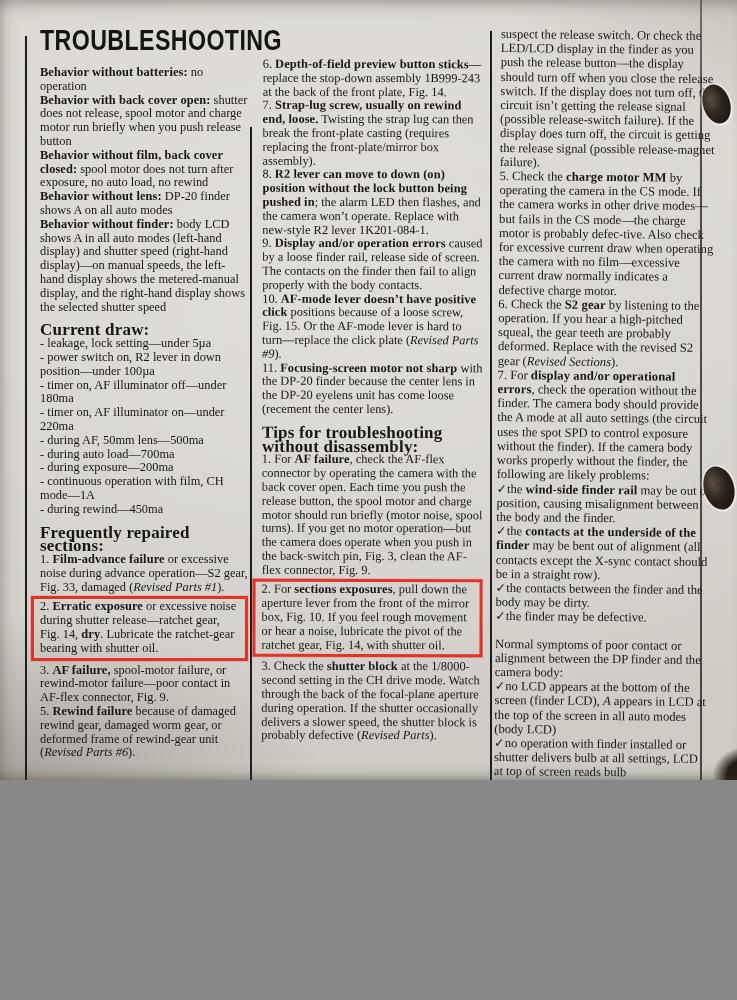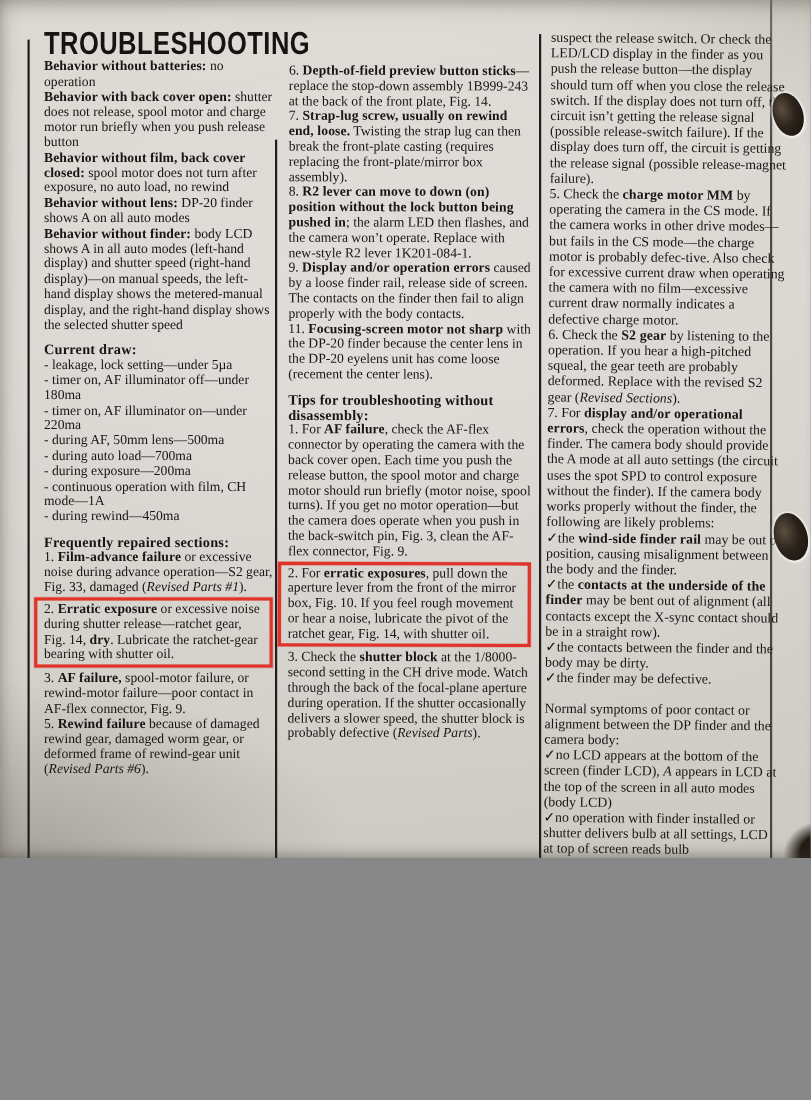--- a/index.html
+++ b/index.html
@@ -28,25 +28,25 @@
   .hole-light{background:radial-gradient(ellipse at 40% 50%, #ddd8cf 55%, #c9c3b8 100%);
     box-shadow:inset -8px -2px 6px -2px #1a130c, 0 1px 2px rgba(90,84,70,.6);}
   .rule{position:absolute;background:#1f1e1c;width:2px;}
   .title{
     position:absolute;left:40px;top:24px;margin:0;
     font-family:"Liberation Sans","DejaVu Sans",sans-serif;font-weight:bold;
     font-size:29px;letter-spacing:.5px;transform:scaleX(.8);transform-origin:left top;
     color:#161412;white-space:nowrap;
   }
   .col{position:absolute;font-size:12.4px;line-height:13.8px;text-align:left;}
-  .col1{left:40px;top:54px;width:208px;}
+  .col1{left:40px;top:66px;width:208px;}
   .col2{left:262px;top:58px;width:221px;transform:rotate(.12deg);}
   .col3{left:501px;top:27px;width:216px;font-size:12.6px;line-height:14.2px;transform:rotate(.55deg);transform-origin:left top;}
   .blk{margin:0;}
-  .blk.h{font-weight:bold;font-size:13px;margin-top:9px;letter-spacing:.2px;}
+  .blk.h{font-weight:bold;font-size:17px;margin-top:9px;letter-spacing:.2px;}
   .blk.gap{margin-top:13px;}
   .blk b{letter-spacing:.1px;}
   .boxed{border:3px solid var(--red,#e0332a);margin:2px 0 3px -9px;padding:1px 4px 2px 6px;
     box-shadow:0 0 0 .5px rgba(224,51,42,.35);}
   .footer{
     position:absolute;left:7px;top:950px;
     font-family:"Liberation Sans","DejaVu Sans",sans-serif;font-weight:bold;
     font-size:15.5px;letter-spacing:-.2px;transform:scaleX(.97);transform-origin:left top;color:#121110;
   }
 </style>
@@ -62,42 +62,44 @@
   <h1 class="title">TROUBLESHOOTING</h1>
 
   <div class="col col1">
       <div class="blk p"><b>Behavior without batteries:</b> no operation</div>
       <div class="blk p"><b>Behavior with back cover open:</b> shutter does not release, spool motor and charge motor run briefly when you push release button</div>
       <div class="blk p"><b>Behavior without film, back cover closed:</b> spool motor does not turn after exposure, no auto load, no rewind</div>
       <div class="blk p"><b>Behavior without lens:</b> DP-20 finder shows A on all auto modes</div>
       <div class="blk p"><b>Behavior without finder:</b> body LCD shows A in all auto modes (left-hand display) and shutter speed (right-hand display)—on manual speeds, the left-hand display shows the metered-manual display, and the right-hand display shows the selected shutter speed</div>
       <div class="blk h">Current draw:</div>
       <div class="blk p">- leakage, lock setting—under 5µa</div>
+      <div class="blk p">- power switch on, R2 lever in down position—under 100µa</div>
       <div class="blk p">- timer on, AF illuminator off—under 180ma</div>
       <div class="blk p">- timer on, AF illuminator on—under 220ma</div>
       <div class="blk p">- during AF, 50mm lens—500ma</div>
       <div class="blk p">- during auto load—700ma</div>
       <div class="blk p">- during exposure—200ma</div>
       <div class="blk p">- continuous operation with film, CH mode—1A</div>
       <div class="blk p">- during rewind—450ma</div>
       <div class="blk h">Frequently repaired sections:</div>
       <div class="blk p">1. <b>Film-advance failure</b> or excessive noise during advance operation—S2 gear, Fig. 33, damaged (<i>Revised Parts #1</i>).</div>
       <div class="blk p boxed">2. <b>Erratic exposure</b> or excessive noise during shutter release—ratchet gear, Fig. 14, <b>dry</b>. Lubricate the ratchet-gear bearing with shutter oil.</div>
       <div class="blk p">3. <b>AF failure,</b> spool-motor failure, or rewind-motor failure—poor contact in AF-flex connector, Fig. 9.</div>
       <div class="blk p">5. <b>Rewind failure</b> because of damaged rewind gear, damaged worm gear, or deformed frame of rewind-gear unit (<i>Revised Parts #6</i>).</div>
     </div>
   <div class="col col2">
       <div class="blk p">6. <b>Depth-of-field preview button sticks</b>—replace the stop-down assembly 1B999-243 at the back of the front plate, Fig. 14.</div>
       <div class="blk p">7. <b>Strap-lug screw, usually on rewind end, loose.</b> Twisting the strap lug can then break the front-plate casting (requires replacing the front-plate/mirror box assembly).</div>
       <div class="blk p">8. <b>R2 lever can move to down (on) position without the lock button being pushed in</b>; the alarm LED then flashes, and the camera won’t operate. Replace with new-style R2 lever 1K201-084-1.</div>
       <div class="blk p">9. <b>Display and/or operation errors</b> caused by a loose finder rail, release side of screen. The contacts on the finder then fail to align properly with the body contacts.</div>
+      <div class="blk p">10. <b>AF-mode lever doesn’t have positive click</b> positions because of a loose screw, Fig. 15. Or the AF-mode lever is hard to turn—replace the click plate (<i>Revised Parts #9</i>).</div>
       <div class="blk p">11. <b>Focusing-screen motor not sharp</b> with the DP-20 finder because the center lens in the DP-20 eyelens unit has come loose (recement the center lens).</div>
       <div class="blk h">Tips for troubleshooting without disassembly:</div>
       <div class="blk p">1. For <b>AF failure</b>, check the AF-flex connector by operating the camera with the back cover open. Each time you push the release button, the spool motor and charge motor should run briefly (motor noise, spool turns). If you get no motor operation—but the camera does operate when you push in the back-switch pin, Fig. 3, clean the AF-flex connector, Fig. 9.</div>
-      <div class="blk p boxed">2. For <b>erratic exposures</b>, pull down the aperture lever from the front of the mirror box, Fig. 10. If you feel rough movement or hear a noise, lubricate the pivot of the ratchet gear, Fig. 14, with shutter oil.</div>
+      <div class="blk p boxed">2. For <b>sections exposures</b>, pull down the aperture lever from the front of the mirror box, Fig. 10. If you feel rough movement or hear a noise, lubricate the pivot of the ratchet gear, Fig. 14, with shutter oil.</div>
       <div class="blk p">3. Check the <b>shutter block</b> at the 1/8000-second setting in the CH drive mode. Watch through the back of the focal-plane aperture during operation. If the shutter occasionally delivers a slower speed, the shutter block is probably defective (<i>Revised Parts</i>).</div>
     </div>
   <div class="col col3">
       <div class="blk p">suspect the release switch. Or check the LED/LCD display in the finder as you push the release button—the display should turn off when you close the release switch. If the display does not turn off, the circuit isn’t getting the release signal (possible release-switch failure). If the display does turn off, the circuit is getting the release signal (possible release-magnet failure).</div>
       <div class="blk p">5. Check the <b>charge motor MM</b> by operating the camera in the CS mode. If the camera works in other drive modes—but fails in the CS mode—the charge motor is probably defec-tive. Also check for excessive current draw when operating the camera with no film—excessive current draw normally indicates a defective charge motor.</div>
       <div class="blk p">6. Check the <b>S2 gear</b> by listening to the operation. If you hear a high-pitched squeal, the gear teeth are probably deformed. Replace with the revised S2 gear (<i>Revised Sections</i>).</div>
       <div class="blk p">7. For <b>display and/or operational errors</b>, check the operation without the finder. The camera body should provide the A mode at all auto settings (the circuit uses the spot SPD to control exposure without the finder). If the camera body works properly without the finder, the following are likely problems:</div>
       <div class="blk p">✓the <b>wind-side finder rail</b> may be out of position, causing misalignment between the body and the finder.</div>
       <div class="blk p">✓the <b>contacts at the underside of the finder</b> may be bent out of alignment (all contacts except the X-sync contact should be in a straight row).</div>
       <div class="blk p">✓the contacts between the finder and the body may be dirty.</div>

